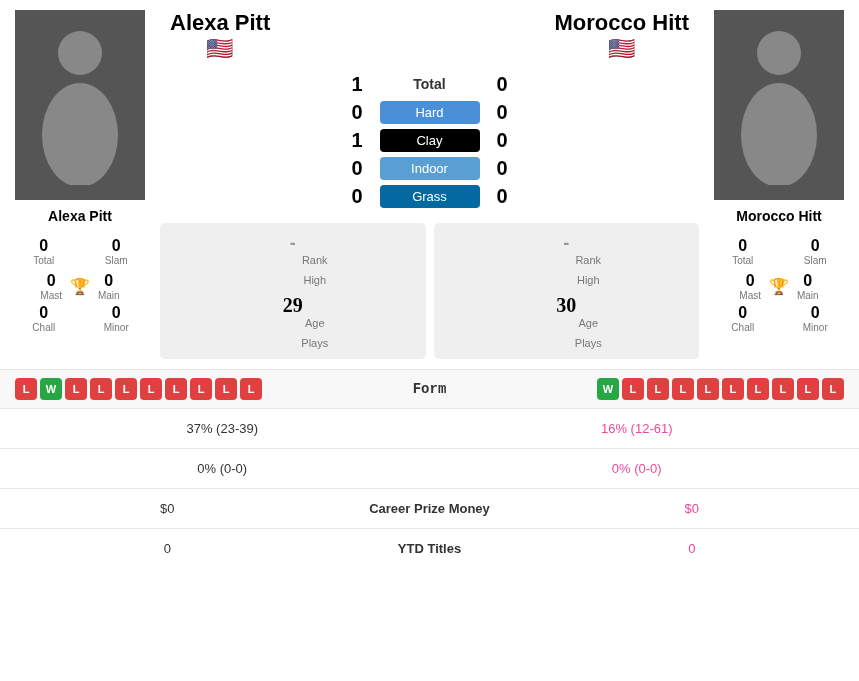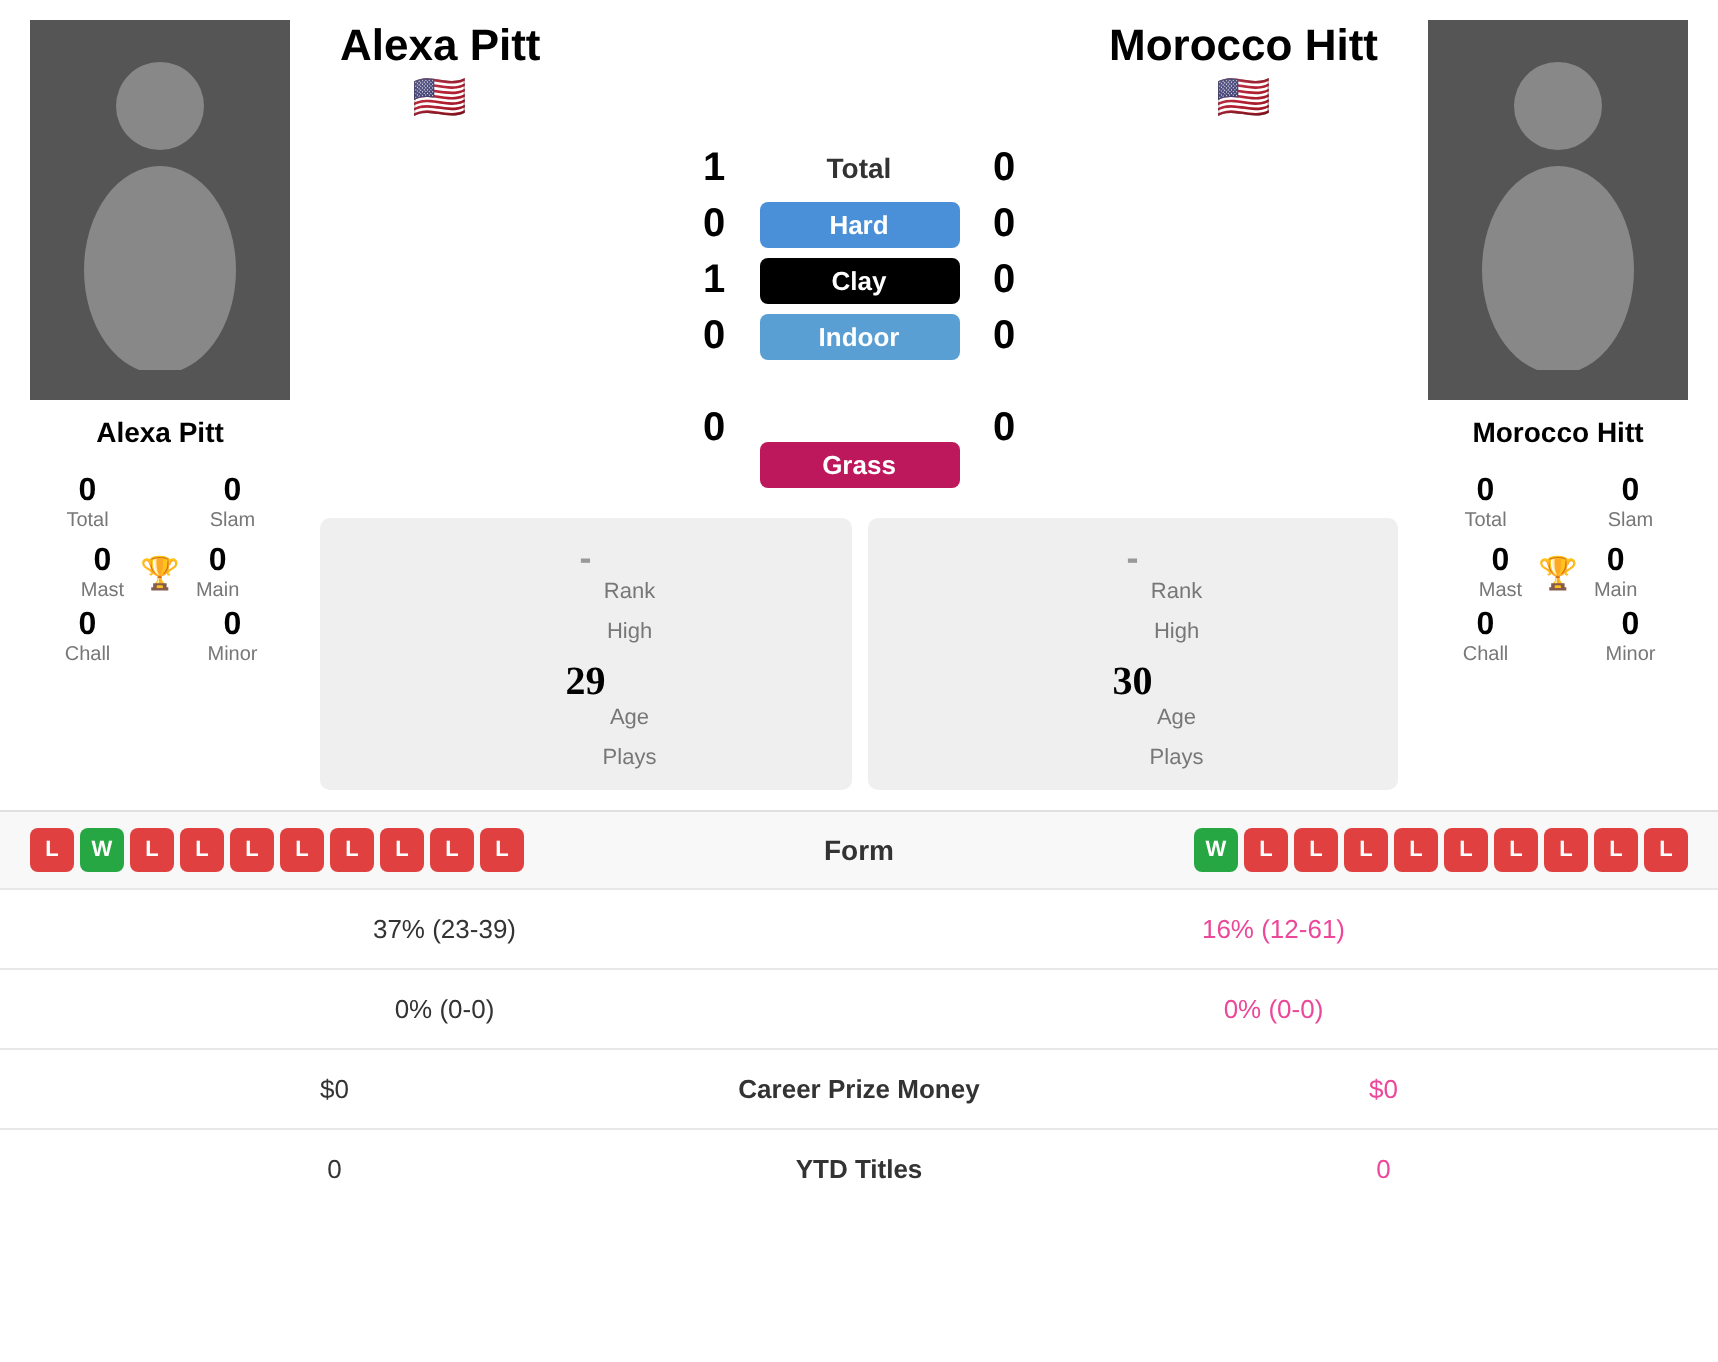--- a/index.html
+++ b/index.html
@@ -68,20 +68,21 @@
       justify-content: center;
     }
 
     .pill-w { background: #27a744; }
     .pill-l { background: #e04040; }
 
     .form-center-label {
       font-size: 14px;
       font-weight: bold;
       color: #333;
+      font-family: Liberation Mono, monospace;
     }
 
     
     .stats-row {
       display: flex;
       align-items: flex-end;
       border-top: 1px solid #e8e8e8;
       padding: 12px 15px;
     }
 
@@ -126,21 +127,21 @@
       font-size: 20px;
       font-weight: bold;
       width: 45px;
       text-align: center;
     }
 
     .score-btn-label {
       width: 100px;
       text-align: center;
       font-size: 13px;
-      font-weight: bold;
+      font-weight: normal;
       padding: 4px 0;
       border-radius: 4px;
       color: #fff;
     }
 
     .label-total {
       background: transparent;
       color: #333;
       font-size: 14px;
       font-weight: bold;
@@ -338,21 +339,21 @@
         </div>
 
         <div class="score-row-inner">
           <span class="score-num">0</span>
           <span class="score-btn-label" style="background:#5a9fd4; border-radius:4px;">Indoor</span>
           <span class="score-num">0</span>
         </div>
 
         <div class="score-row-inner">
           <span class="score-num">0</span>
-          <span class="score-btn-label" style="background:#be185d; border-radius:4px;margin-top:36px;">Grass</span>
+          <span class="score-btn-label" style="background:#0369a1; border-radius:4px;">Grass</span>
           <span class="score-num">0</span>
         </div>
       </div>
 
       <div class="stat-cols-row">
 
         <div class="stat-col">
           <div class="sc-item">
             <div class="sc-dash">-</div>
             <div class="sc-lbl">Rank</div>

